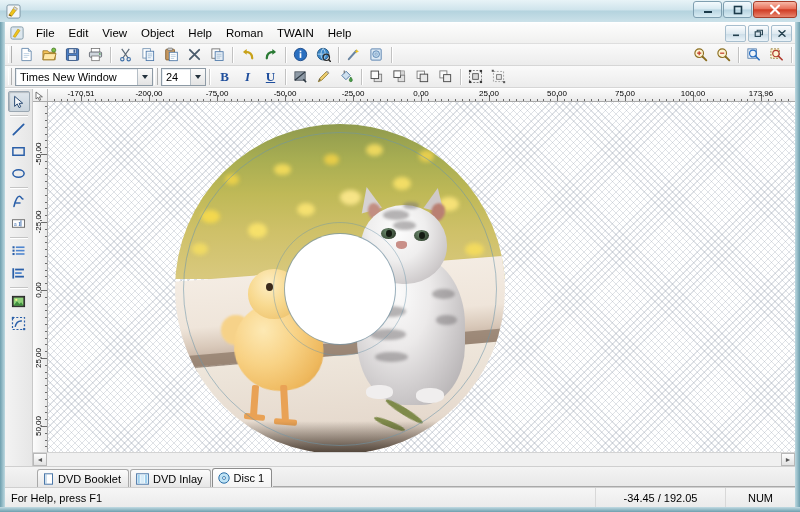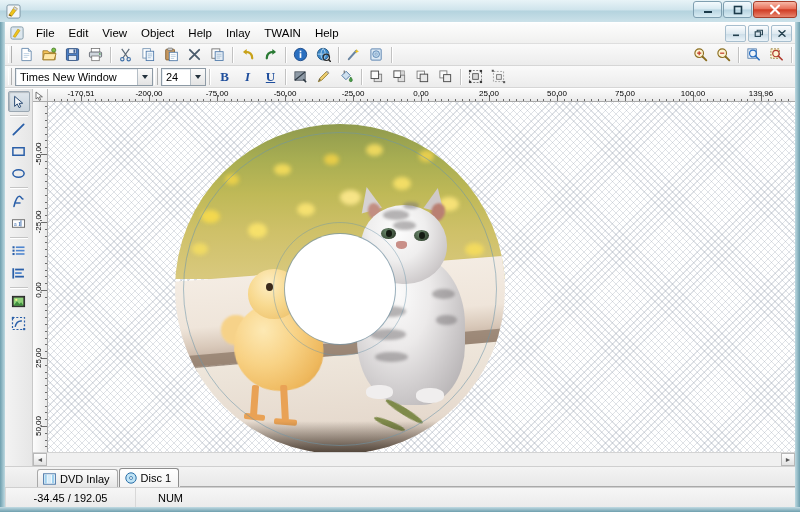--- a/index.html
+++ b/index.html
@@ -354,21 +354,21 @@
         <svg width="14" height="14" viewBox="0 0 16 16">
           <rect x="1" y="1" width="14" height="14" rx="2" fill="#dde7ee" stroke="#7a93a2"></rect>
           <path d="M3.5 12 L9 3.5 L11.5 5 L6 13 Z" fill="#f0c419" stroke="#b08e10" stroke-width=".6"></path>
         </svg>
       </span>
       <div class="menu-item">File</div>
       <div class="menu-item">Edit</div>
       <div class="menu-item">View</div>
       <div class="menu-item">Object</div>
       <div class="menu-item">Help</div>
-      <div class="menu-item">Inlay</div>
+      <div class="menu-item">Roman</div>
       <div class="menu-item">TWAIN</div>
       <div class="menu-item">Help</div>
 
       <div class="mdi-wbtns">
         <div class="mdi-wbtn">
           <svg width="10" height="9" viewBox="0 0 10 9">
               <rect x="2" y="5.5" width="6" height="1.6" fill="#24414f"></rect>
             </svg>
         </div>
         <div class="mdi-wbtn">
@@ -846,21 +846,21 @@
                 <div class="hlabel" style="left: 48px;">-170,51</div>
                 <div class="hlabel" style="left: 116px;">-200,00</div>
                 <div class="hlabel" style="left: 184px;">-75,00</div>
                 <div class="hlabel" style="left: 252px;">-50,00</div>
                 <div class="hlabel" style="left: 320px;">-25,00</div>
                 <div class="hlabel" style="left: 388px;">0,00</div>
                 <div class="hlabel" style="left: 456px;">25,00</div>
                 <div class="hlabel" style="left: 524px;">50,00</div>
                 <div class="hlabel" style="left: 592px;">75,00</div>
                 <div class="hlabel" style="left: 660px;">100,00</div>
-                <div class="hlabel" style="left: 728px;">139,96</div>
+                <div class="hlabel" style="left: 728px;">173,96</div>
               </div>
           </div>
 
           <div id="rowmid">
             <div id="vruler">
               <div id="vticks">
                   <div class="vtick" style="top: 4.4px; width: 2px;"></div>
                   <div class="vtick" style="top: 11.2px; width: 2px;"></div>
                   <div class="vtick" style="top: 18px; width: 2px;"></div>
                   <div class="vtick" style="top: 24.8px; width: 2px;"></div>
@@ -997,20 +997,29 @@
             <div class="sb-track"></div>
             <div class="sb-btn">►</div>
           </div>
         </div>
       </div>
     </div>
 
     <div id="tabstrip">
       <div class="tab">
         <span>
+          <svg width="11" height="12" viewBox="0 0 11 12">
+            <rect x="1.5" y="0.8" width="8" height="10.4" fill="#ffffff" stroke="#4b77a8" stroke-width="1"></rect>
+            <path d="M3 0.8 V11.2" stroke="#9fc0dd" stroke-width="1"></path>
+          </svg>
+        </span>
+        <span>DVD Booklet</span>
+      </div>
+      <div class="tab">
+        <span>
           <svg width="13" height="12" viewBox="0 0 13 12">
             <rect x="0.6" y="0.8" width="11.8" height="10.4" fill="#ffffff" stroke="#4b77a8" stroke-width="1"></rect>
             <rect x="1.6" y="1.6" width="2.2" height="8.8" fill="#9fd0ee"></rect>
             <rect x="4.4" y="1.6" width="4" height="8.8" fill="#d8ecf8"></rect>
             <rect x="9" y="1.6" width="2.2" height="8.8" fill="#9fd0ee"></rect>
           </svg>
         </span>
         <span>DVD Inlay</span>
       </div>
       <div class="tab active">
@@ -1019,18 +1028,19 @@
             <circle cx="6" cy="6" r="5.2" fill="#bfe3f5" stroke="#2a6fa8" stroke-width="1"></circle>
             <circle cx="6" cy="6" r="1.5" fill="#ffffff" stroke="#2a6fa8" stroke-width=".8"></circle>
           </svg>
         </span>
         <span>Disc 1</span>
       </div>
       <div class="tab-rest"></div>
     </div>
 
     <div id="statusbar">
+      <div class="sb-pane sb-help">For Help, press F1</div>
       <div class="sb-pane sb-coord">-34.45 / 192.05</div>
       <div class="sb-pane sb-num">NUM</div>
     </div>
 
   </div>
 </div>
 
 </body></html>

